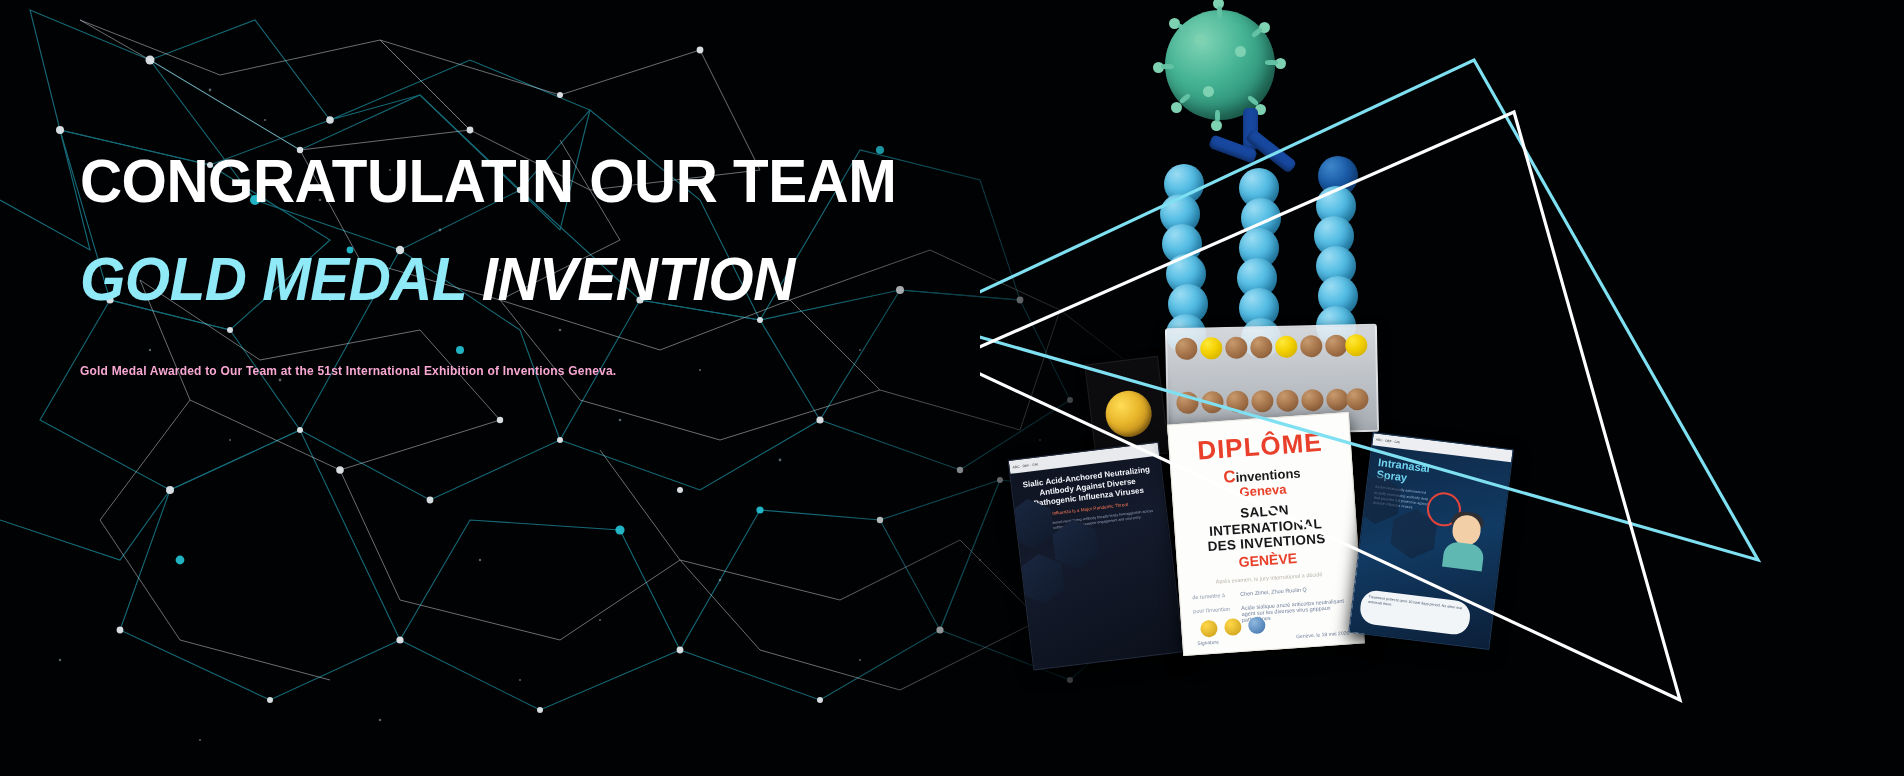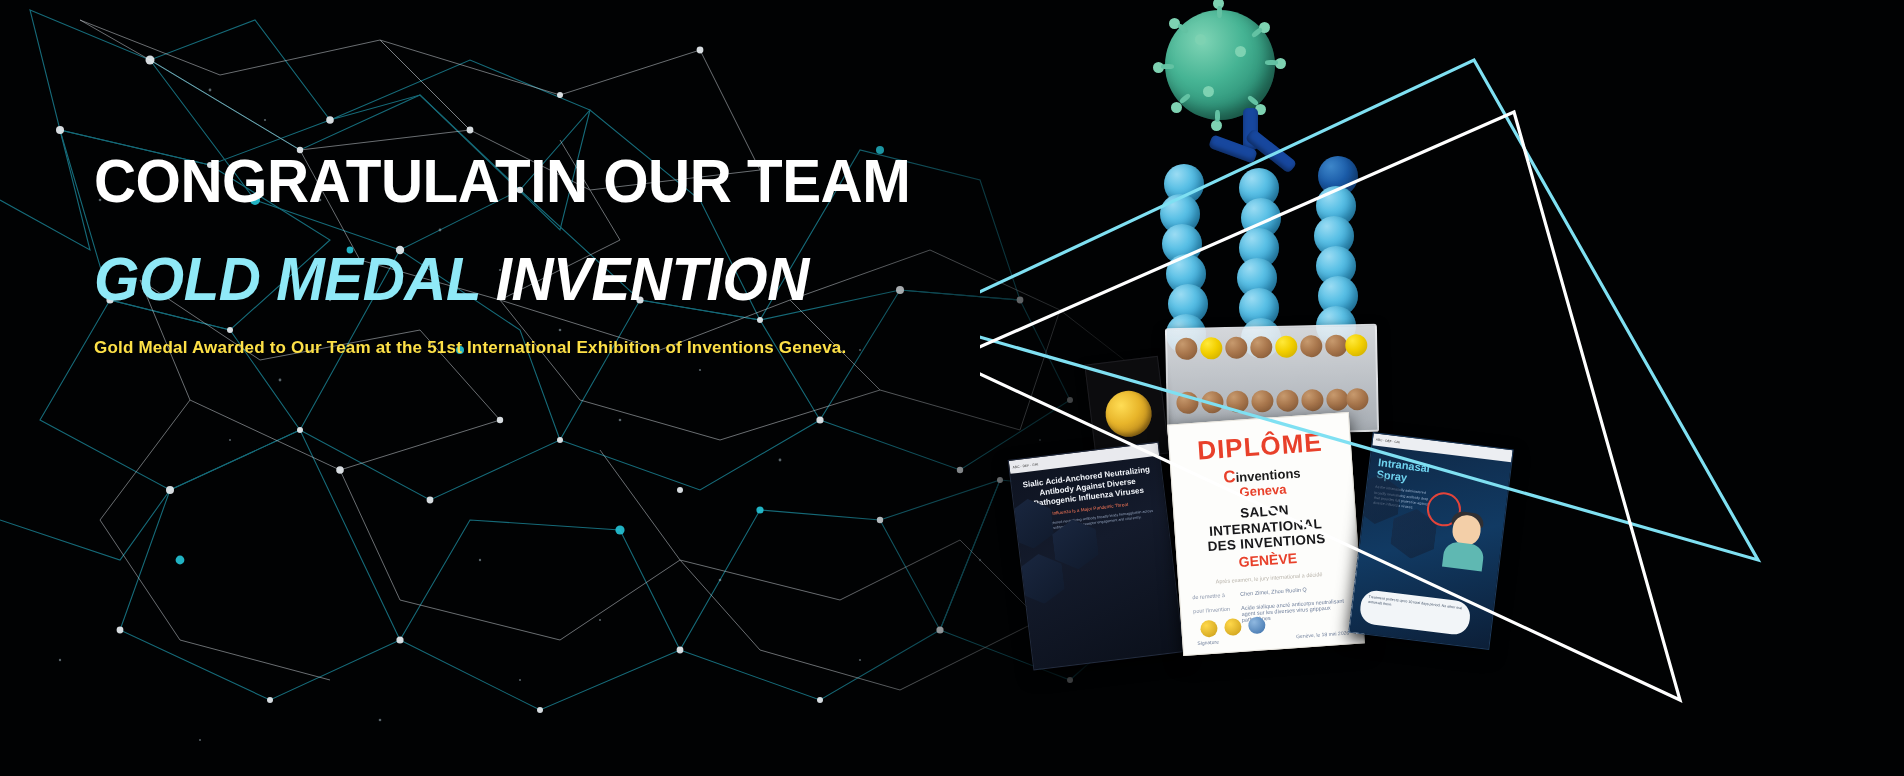--- a/index.html
+++ b/index.html
@@ -6,36 +6,36 @@
   body{width:1904px;height:776px;overflow:hidden;font-family:"Liberation Sans",sans-serif;}
 
   #banner{position:relative;width:1904px;height:776px;background:#010203;overflow:hidden;}
 
   
   #mesh{position:absolute;left:0;top:0;width:1180px;height:776px;}
   #mesh-right-fade{position:absolute;left:820px;top:0;width:420px;height:776px;
       background:linear-gradient(to right,rgba(1,2,3,0) 0%,#010203 85%);pointer-events:none;}
 
   
-  #copy{position:absolute;left:94px;top:150px;width:880px;}
+  #copy{position:absolute;left:80px;top:150px;width:880px;}
   #headline{
      font-size:62px;line-height:1.0;font-weight:700;color:#ffffff;
      letter-spacing:-0.5px;white-space:nowrap;
      font-family:"Liberation Sans",sans-serif;
      transform:scaleX(0.94);transform-origin:left center;
   }
   #subhead{
      margin-top:36px;font-size:62px;line-height:1.0;font-weight:700;font-style:italic;
      color:#ffffff;letter-spacing:-0.5px;white-space:nowrap;
      transform:scaleX(0.94);transform-origin:left center;
   }
   #subhead .gold{color:#8fe9f7;}
   #desc{
-     margin-top:24px;width:820px;font-size:17px;line-height:1.62;font-weight:700;
-     color:#fde047;text-align:justify;letter-spacing:0.2px;
+     margin-top:52px;width:820px;font-size:12px;line-height:1.62;font-weight:700;
+     color:#f9a8d4;text-align:justify;letter-spacing:0.2px;
   }
 
   
   #photo{position:absolute;left:980px;top:0;width:924px;height:776px;overflow:hidden;}
 
   .obj{position:absolute;}
 
   
   #virus{left:185px;top:10px;width:110px;height:110px;border-radius:50%;
      background:radial-gradient(circle at 34% 28%,#7fd4b5 0%,#46b494 38%,#2f9379 66%,#1d6a56 100%);

